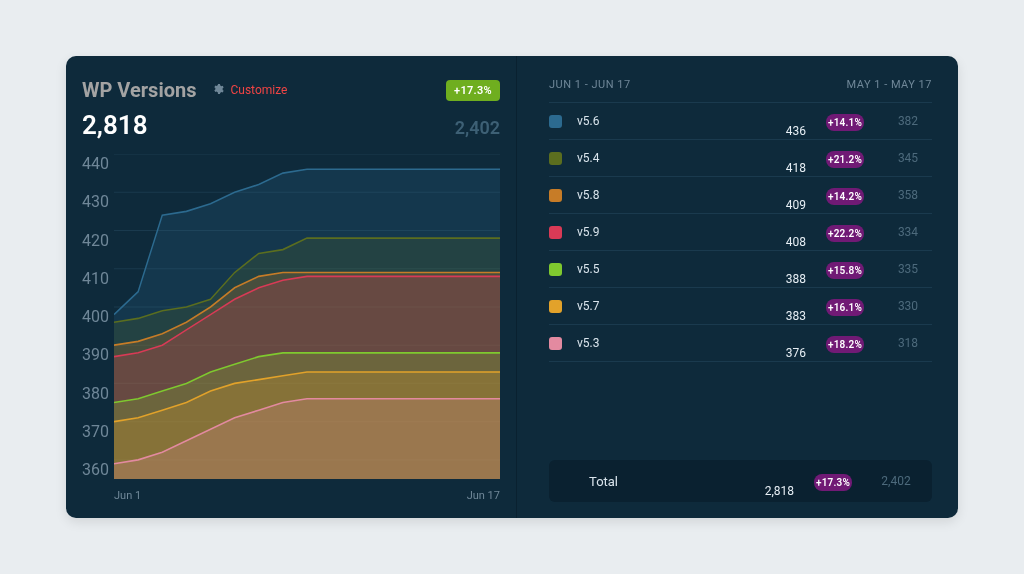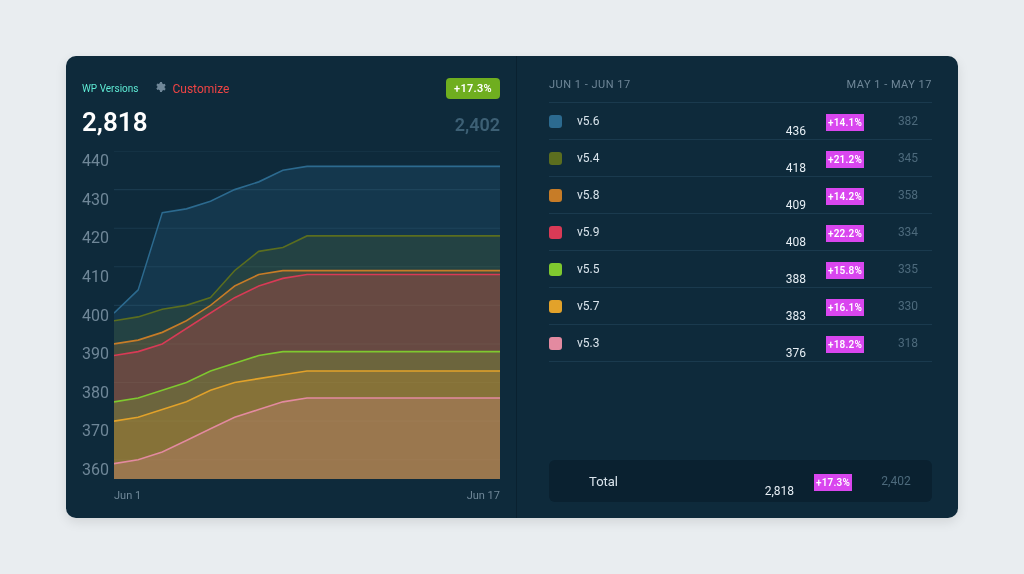--- a/index.html
+++ b/index.html
@@ -36,47 +36,47 @@
     display: flex;
     flex-direction: column;
     padding: 22px 26px 16px 32px;
   }
 
   .topline {
     display: flex;
     align-items: center;
     gap: 16px;
   }
-  .title { color: #5eead4; font-size: 10px; font-weight: 400; }
+  .title { color: #a3a3a3; font-size: 20px; font-weight: 700; }
   .customize {
     display: flex;
     align-items: center;
     gap: 6px;
     color: #ef4444;
     font-size: 12px;
     cursor: pointer;
   }
   .customize svg { width: 12px; height: 12px; fill: #6f8798; }
   .badge {
     margin-left: auto;
     background: #6fae1f;
     color: #fff;
     font-size: 11px;
     font-weight: 600;
     padding: 4px 8px;
     border-radius: 4px;
     letter-spacing: 0.3px;
   }
   .badge-sm {
-    background: #d946ef;
+    background: #701a75;
     color: #fff;
     font-size: 10px;
     font-weight: 600;
     padding: 3px 2px;
-    border-radius: 0;
+    border-radius: 8px;
     letter-spacing: 0.2px;
   }
   .bignums {
     display: flex;
     align-items: baseline;
     justify-content: space-between;
     margin-top: 8px;
   }
   .bignum { color: #fff; font-size: 26px; font-weight: 600; }
   .bignum-sec { color: #3d6075; font-size: 18px; font-weight: 600; }

